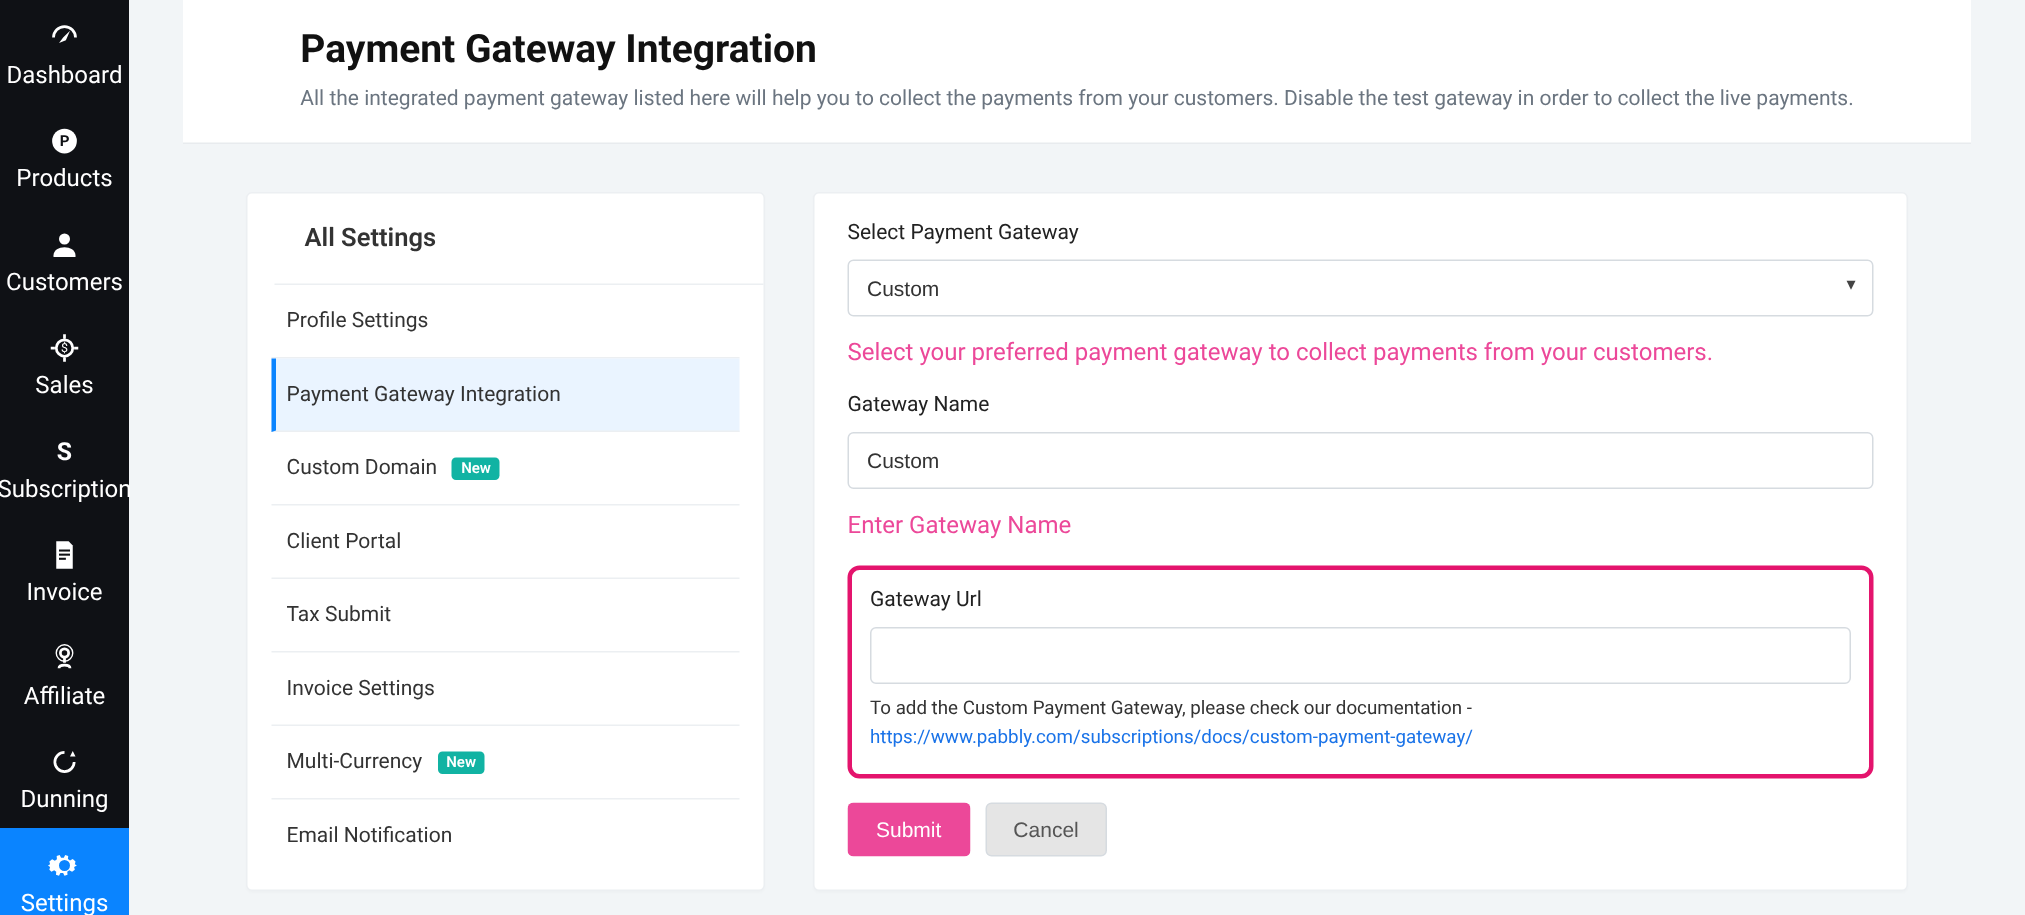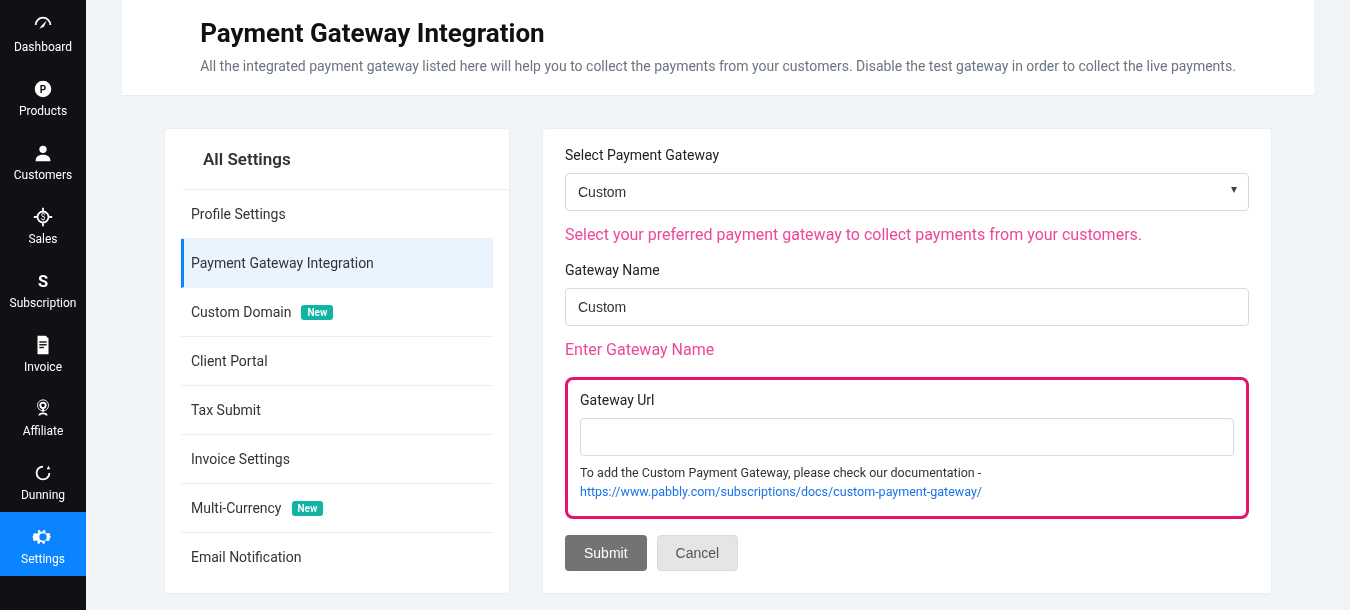--- a/index.html
+++ b/index.html
@@ -4,21 +4,21 @@
 <style>
   * { box-sizing: border-box; margin: 0; padding: 0; }
   body { font-family: -apple-system, BlinkMacSystemFont, "Segoe UI", Roboto, sans-serif; background:#f2f5f7; color:#333; width:1350px; height:610px; overflow:hidden;}
   .app { display:flex; height:610px; }
   
   .sidebar { width:86px; background:#0f1115; color:#fff; display:flex; flex-direction:column; }
   .side-item { display:flex; flex-direction:column; align-items:center; justify-content:center; gap:4px; font-size:12px; padding:14px 4px 10px; cursor:pointer; text-align:center; }
   .side-item.active { background:#0a84ff; }
   .side-icon { width:22px; height:22px; display:flex; align-items:center; justify-content:center; }
   .side-icon svg { fill:#fff; width:22px; height:22px; }
-  .side-label { color:#fff; font-size:12px; }
+  .side-label { color:#fff; font-size:16px; }
   
   .main { flex:1; display:flex; flex-direction:column;align-items:center; }
   .header { background:#fff; padding:18px 78px 18px; border-bottom:1px solid #e8ebee; }
   .header h1 { font-size:26px; font-weight:700; color:#111; margin-bottom:8px; }
   .header p { font-size:14px; color:#6b7580; line-height:1.5; }
   .content { display:flex; gap:32px; padding:32px 78px; }
   
   .card { background:#fff; border-radius:4px; border:1px solid #eceff2; box-shadow:0 1px 2px rgba(0,0,0,0.02); }
   .left-card { width:346px; }
   .left-card .card-title { font-size:17px; font-weight:600; padding:20px 20px; border-bottom:1px solid #eceff2;margin-left:18px;}
@@ -38,21 +38,21 @@
   .form-select { appearance:none; position:relative;}
   .select-wrap { position:relative; }
   .select-wrap::after { content:"▾"; position:absolute; right:12px; top:9px; color:#444; font-size:12px; pointer-events:none;}
   .helper { font-size:16px; color:#ec4899; margin-top:14px; }
   .section { margin-bottom:18px; }
   .highlight-box { border:3px solid #e4146d; border-radius:8px; padding:12px 12px 14px; margin-top:2px; margin-bottom:16px;}
   .doc-link { color:#1a73e8; text-decoration:none; }
   .helper-inline { font-size:12.5px; color:#333; margin-top:8px; line-height:1.5;}
   .btn-row { display:flex; gap:10px; }
   .btn { height:36px; padding:0 18px; border-radius:4px; font-size:14px; cursor:pointer; border:1px solid transparent; }
-  .btn-primary { background:#737373; color:#fff; }
+  .btn-primary { background:#ec4899; color:#fff; }
   .btn-default { background:#e5e5e5; color:#555; border-color:#d6dbe0;}
 </style>
 </head>
 <body>
 
 <div class="app">
 
   <div class="sidebar">
     <div class="side-item">
       <span class="side-icon">

